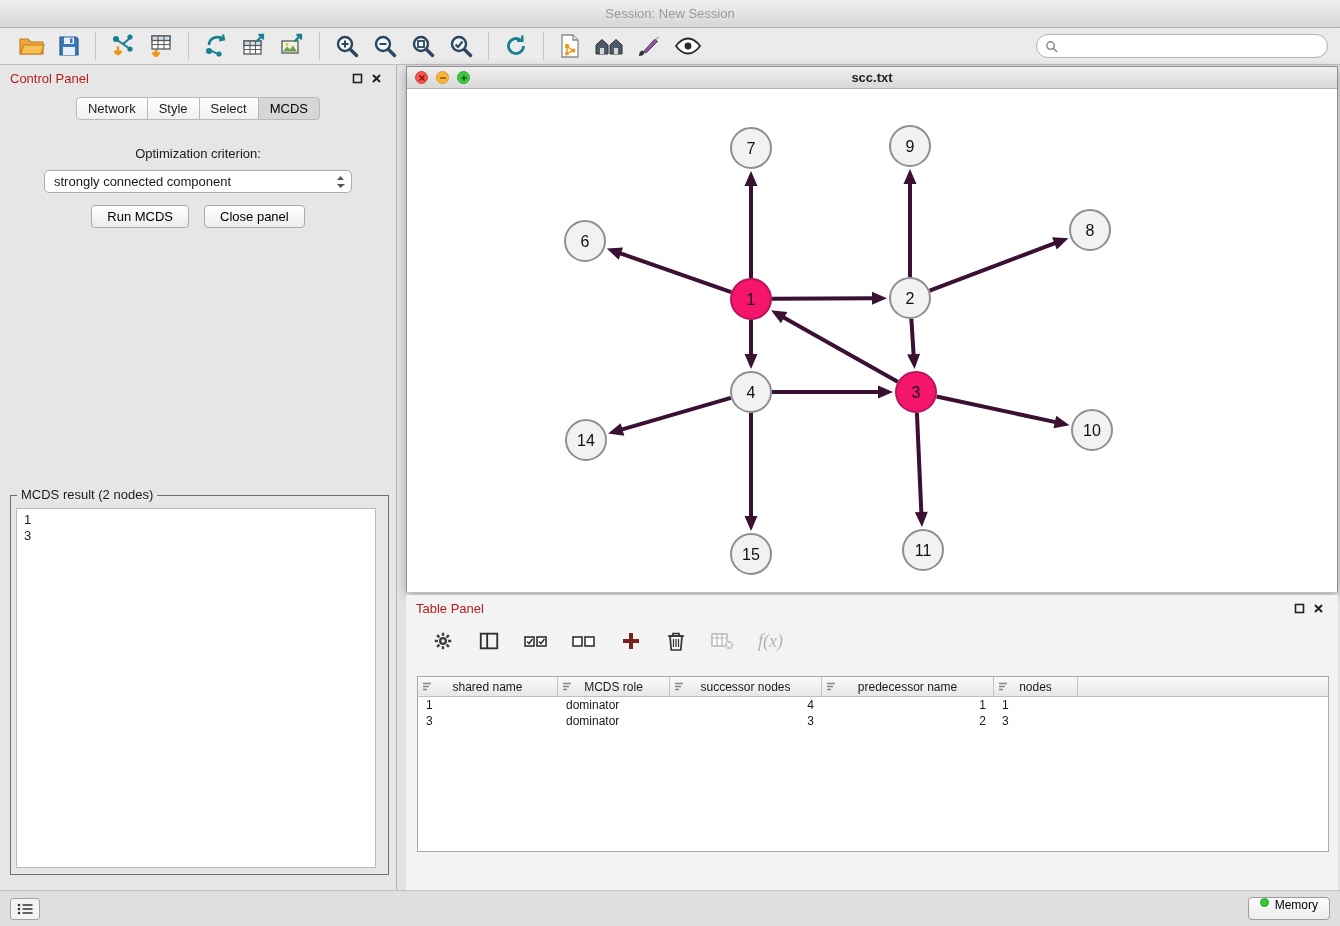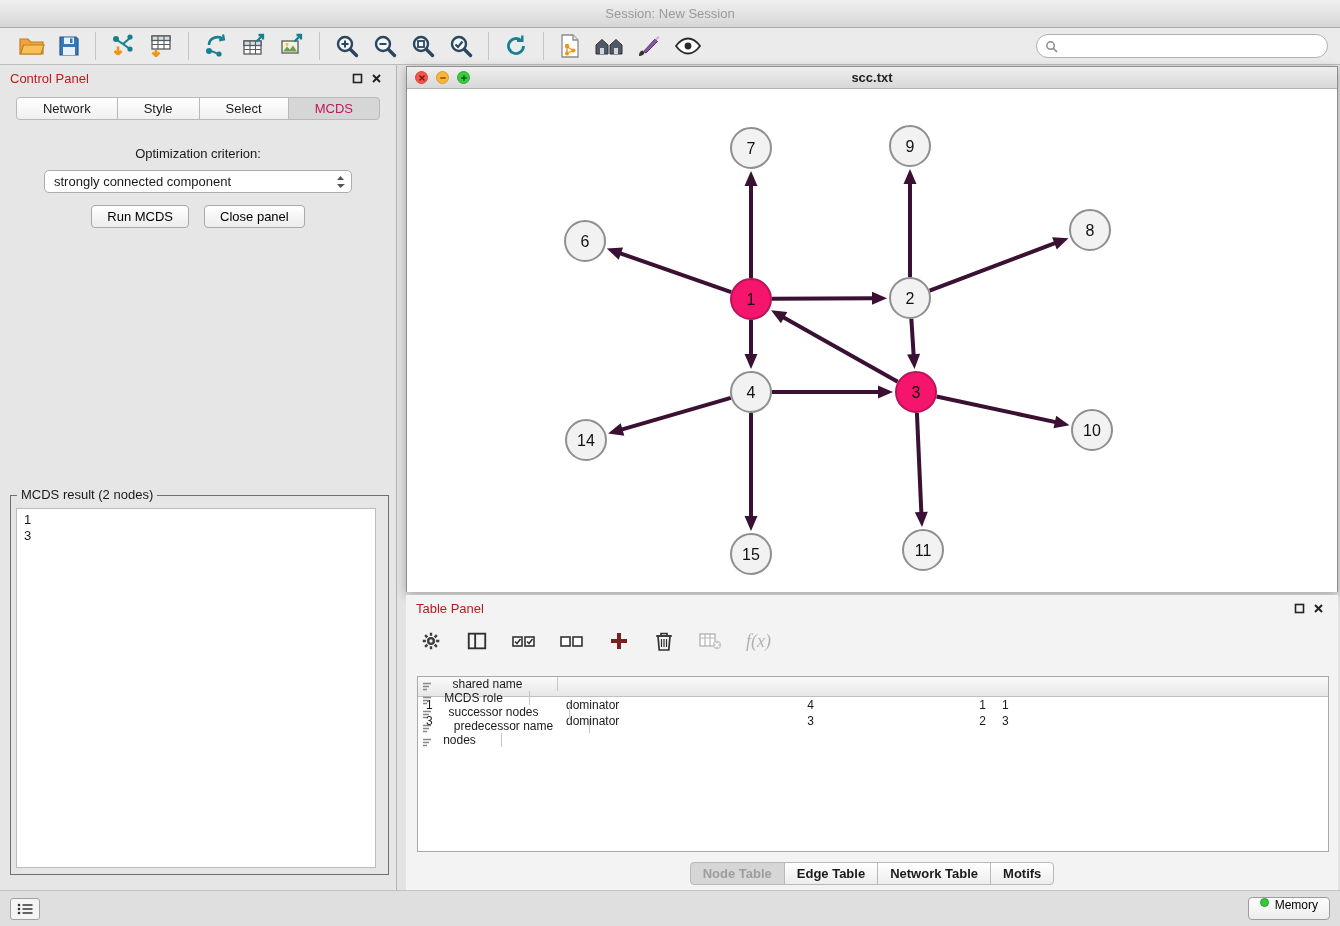--- a/index.html
+++ b/index.html
@@ -18,25 +18,25 @@
     border-radius:12px; background:#fff; display:flex; align-items:center; padding:0 8px; gap:5px; }
   .searchbox input { border:none; outline:none; flex:1; font-size:13px; font-family:"Liberation Sans",sans-serif; background:transparent; }
 
   
   .control-panel { position:absolute; left:0; top:65px; width:397px; height:825px;
     background:#e6e6e6; border-right:1px solid #b4b4b4; }
   .panel-head { height:26px; display:flex; align-items:center; padding:0 10px; font-size:13px; color:#b91c1c; }
   .panel-head .sp { flex:1; }
   .mini-btn { background:none; border:none; padding:2px 4px; cursor:pointer; display:flex; align-items:center; }
   .seg-tabs { display:flex; justify-content:center; margin-top:6px; }
-  .seg-tab { border:1px solid #b9b9b9; background:linear-gradient(#ffffff,#f0f0f0); padding:3px 26px;
+  .seg-tab { border:1px solid #b9b9b9; background:linear-gradient(#ffffff,#f0f0f0); padding:3px 11px;
     font-size:13px; margin-left:-1px; cursor:pointer; color:#1a1a1a; }
   .seg-tab:first-child { border-radius:4px 0 0 4px; margin-left:0; }
   .seg-tab:last-child { border-radius:0 4px 4px 0; }
-  .seg-tab.active { background:#d6d6d6; color:#be185d; }
+  .seg-tab.active { background:#d6d6d6; color:#000000; }
   .opt-label { text-align:center; margin-top:26px; font-size:13px; }
   .dropdown { width:308px; height:23px; margin:9px auto 0 auto; background:#fff; border:1px solid #ababab;
     border-radius:5px; display:flex; align-items:center; padding:0 6px 0 9px; cursor:pointer; }
   .dropdown span { flex:1; font-size:13px; }
   .btn-row { display:flex; justify-content:center; gap:15px; margin-top:12px; }
   .push-btn { border:1px solid #a9a9a9; background:linear-gradient(#ffffff,#ececec); border-radius:4px;
     padding:3px 15px; font-size:13px; cursor:pointer; font-family:"Liberation Sans",sans-serif; }
   .groupbox { position:absolute; left:10px; right:7px; top:430px; bottom:15px; border:1px solid #6f6f6f; }
   .groupbox-title { position:absolute; top:-9px; left:6px; background:#e6e6e6; padding:0 4px; font-size:13px; }
   .result-list { position:absolute; left:5px; right:12px; top:12px; bottom:6px; background:#fff;
@@ -50,26 +50,26 @@
   .lights { position:absolute; left:8px; top:4px; display:flex; gap:8px; }
   .light { width:13px; height:13px; border-radius:50%; display:flex; align-items:center; justify-content:center; cursor:pointer; }
   .light.red { background:#f2564d; border:1px solid #d8443c; }
   .light.yellow { background:#f8b43f; border:1px solid #d99b2b; }
   .light.green { background:#3ec944; border:1px solid #2ca834; }
   .net-canvas { display:block; width:930px; height:503px; background:#fff; }
   svg text { font-family:"Liberation Sans", sans-serif; }
 
   
   .table-panel { position:absolute; left:406px; top:595px; width:932px; height:295px; background:#f3f3f3; }
-  .tp-toolbar { display:flex; align-items:center; height:40px; padding-left:12px; gap:20px; }
+  .tp-toolbar { display:flex; align-items:center; height:40px; padding-left:24px; gap:20px; }
   .tp-toolbar .tbtn { padding:2px; }
   .tbtn.disabled { cursor:default; }
   .fx { font-family:"Liberation Serif", serif; font-style:italic; color:#b2b2b2; font-size:18px; }
   .table-box { position:absolute; left:11px; right:9px; top:81px; height:176px; background:#fff; border:1px solid #a9a9a9; overflow:hidden; }
-  .thead { display:flex; height:20px; background:linear-gradient(#fafafa,#e7e7e7); border-bottom:1px solid #bfbfbf;flex-direction:column; }
+  .thead { display:flex; height:20px; background:linear-gradient(#fafafa,#e7e7e7); border-bottom:1px solid #bfbfbf; }
   .th { position:relative; display:flex; align-items:center; justify-content:center; font-size:12px;
     border-right:1px solid #c6c6c6; color:#1a1a1a; cursor:pointer; }
   .th .sort-ic { position:absolute; left:3px; top:4px; width:12px; height:12px; }
   .tr { display:flex; height:16px; align-items:center; font-size:12px; cursor:default; }
   .td { padding:0 8px; overflow:hidden; white-space:nowrap; }
   .table-tabs { position:absolute; bottom:5px; left:0; right:0; display:flex; justify-content:center; }
   .btab { border:1px solid #b9b9b9; background:linear-gradient(#ffffff,#ededed); padding:3px 12px;
     font-size:13px; font-weight:700; margin-left:-1px; cursor:pointer; color:#1a1a1a; }
   .btab:first-child { border-radius:4px 0 0 4px; margin-left:0; }
   .btab:last-child { border-radius:0 4px 4px 0; }
@@ -479,26 +479,20 @@
         </div>
         <div class="tr">
           <div class="td" style="width: 140px; text-align: left;">3</div>
           <div class="td" style="width: 112px; text-align: left;">dominator</div>
           <div class="td" style="width: 152px; text-align: right;">3</div>
           <div class="td" style="width: 172px; text-align: right;">2</div>
           <div class="td" style="width: 84px; text-align: left;">3</div>
         </div>
       </div>
   </div>
-  <div class="table-tabs">
-    <button class="btab active">Node Table</button>
-    <button class="btab">Edge Table</button>
-    <button class="btab">Network Table</button>
-    <button class="btab">Motifs</button>
-  </div>
 </div>
 
 <div class="status-bar">
   <button class="list-btn">
     <svg width="16" height="12" viewBox="0 0 16 12">
       <circle cx="2" cy="2" r="1.3" fill="#333"></circle>
         <circle cx="2" cy="6" r="1.3" fill="#333"></circle>
         <circle cx="2" cy="10" r="1.3" fill="#333"></circle>
       <path d="M5.5 2h10M5.5 6h10M5.5 10h10" stroke="#333" stroke-width="1.6"></path>
     </svg>

